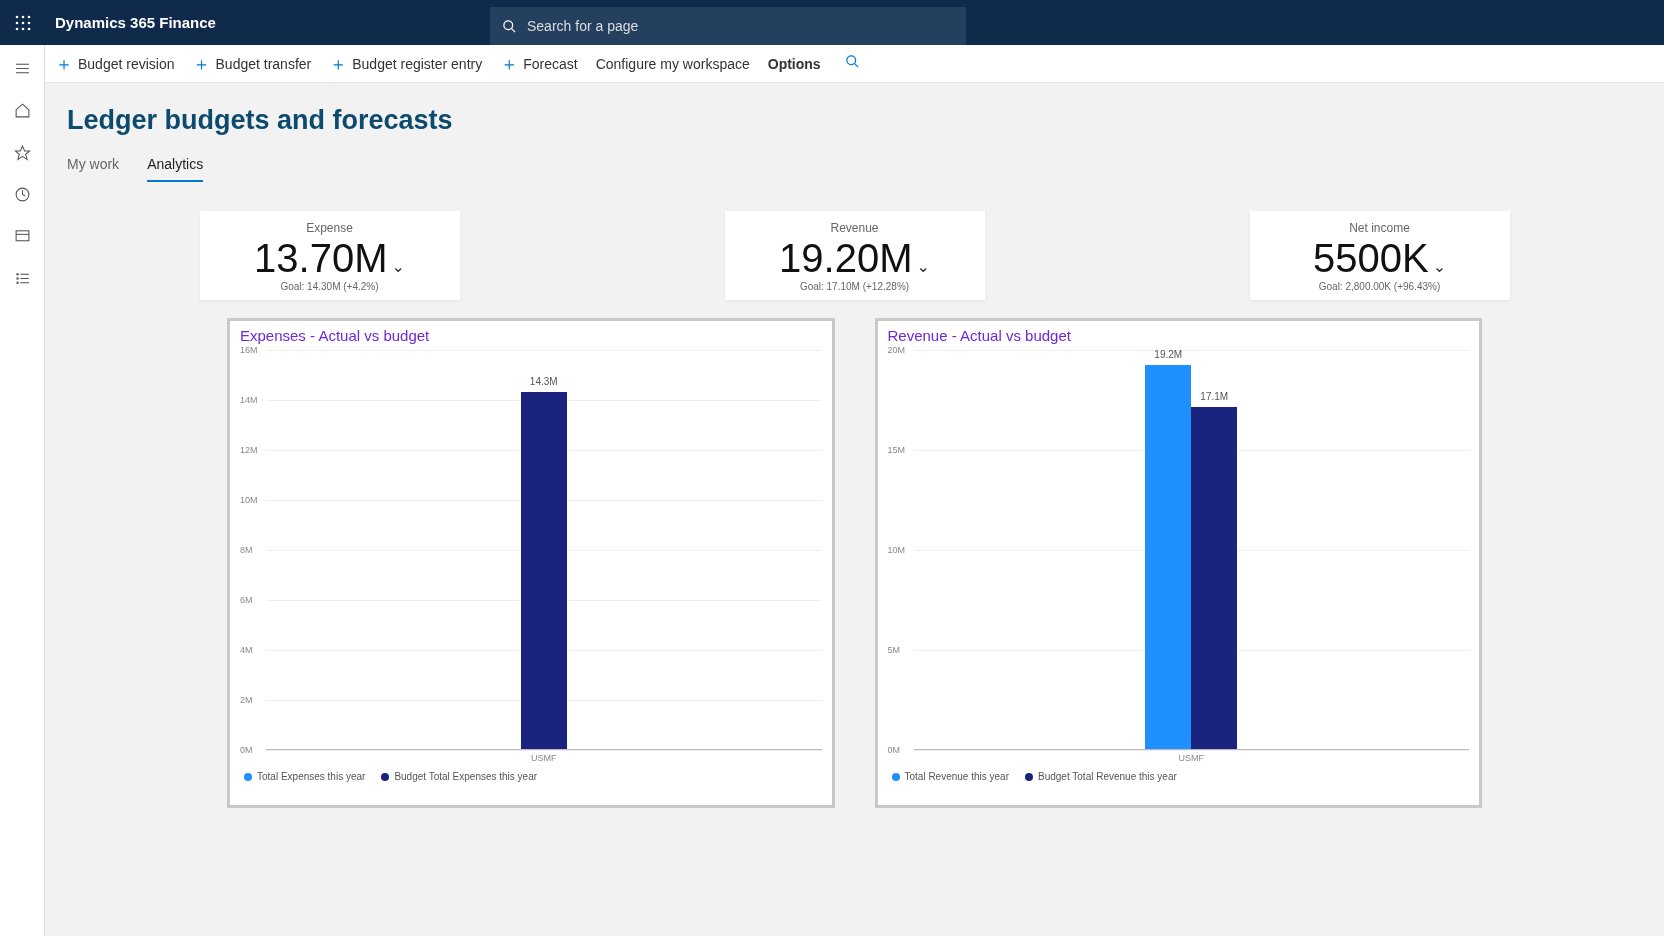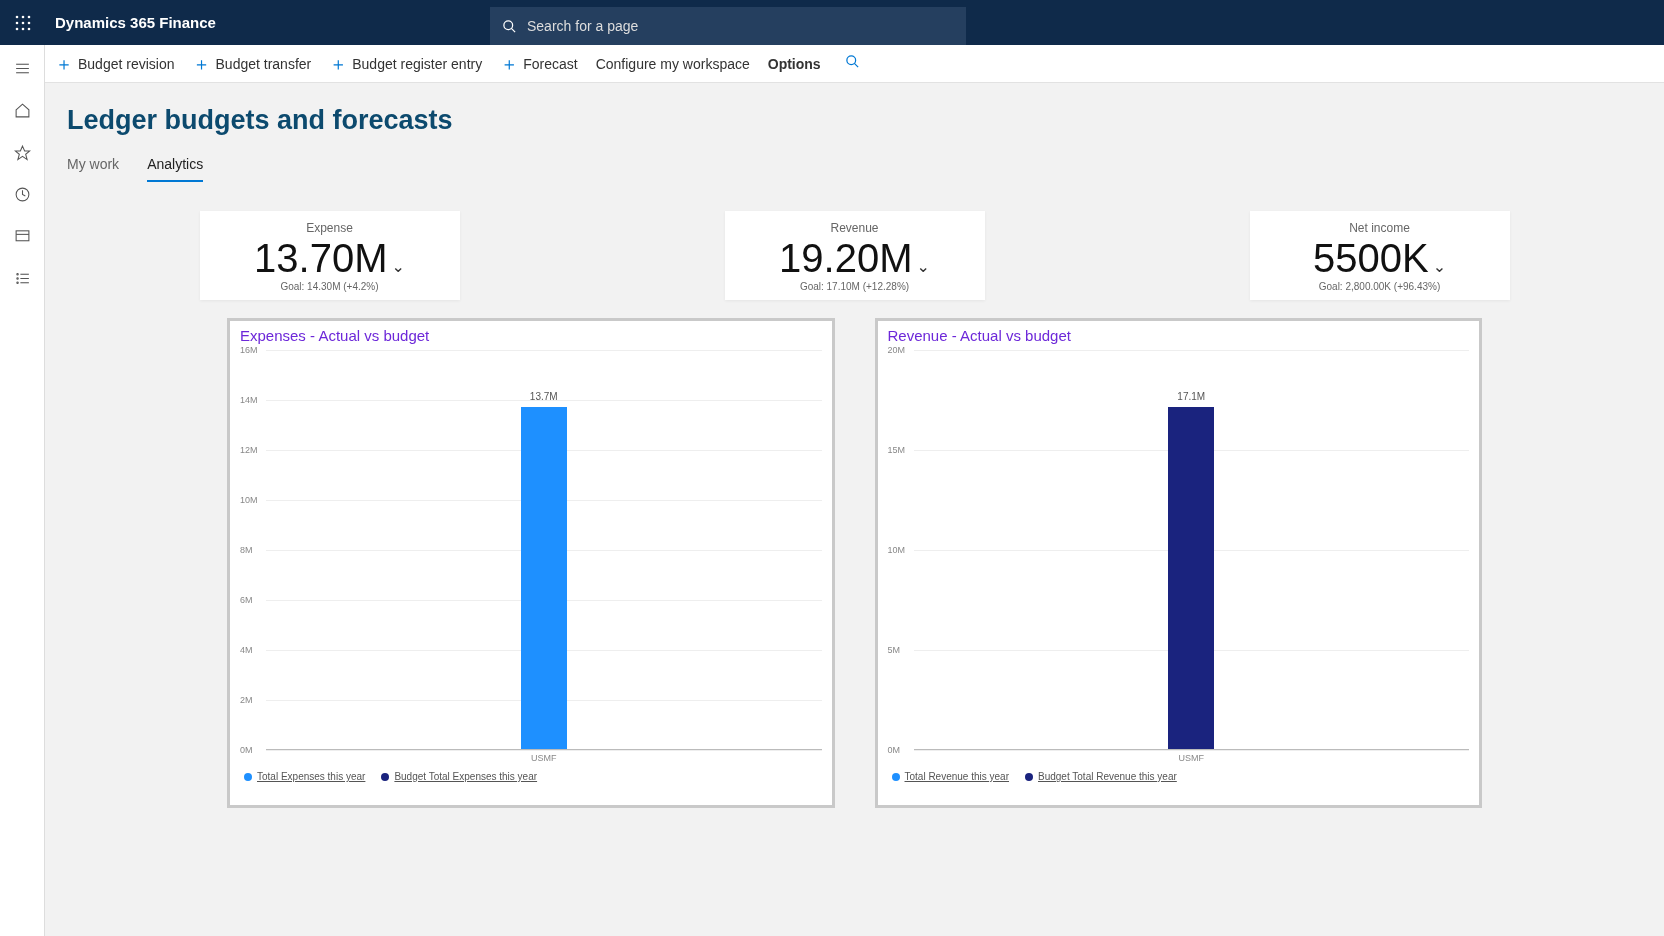--- a/index.html
+++ b/index.html
@@ -109,21 +109,21 @@
   .plot-area { position: relative; height: 400px; margin-left: 26px; border-bottom: 1px solid #bbb; }
   .gridline { position: absolute; left: 0; right: 0; height: 0; border-top: 1px solid #eee; }
   .ylabel { position: absolute; left: -26px; font-size: 9px; color: #888; transform: translateY(-50%); }
   .bars-group { position: absolute; bottom: 0; left: 50%; transform: translateX(-50%); display: flex; align-items: flex-end; gap: 0; }
   .bar { width: 46px; position: relative; }
   .bar.actual { background: #1e90ff; }
   .bar.budget { background: #1a237e; }
   .bar .datalabel { position: absolute; top: -16px; width: 100%; text-align: center; font-size: 10px; color: #555; white-space: nowrap;}
   .xlabel { text-align: center; font-size: 9px; color: #888; margin-top: 3px; margin-left: 26px;}
   .legend-row { display: flex; gap: 16px; margin-top: 8px; margin-left: 4px;}
-  .legend-item { display: inline-flex; align-items: center; gap: 5px; font-size: 10px; color: #555; text-decoration: underline;}
+  .legend-item { display: inline-flex; align-items: center; gap: 5px; font-size: 10px; color: #555;}
   .swatch { width: 8px; height: 8px; border-radius: 50%; }
   .swatch.actual { background: #1e90ff; }
   .swatch.budget { background: #1a237e; }
 </style>
 </head>
 <body>
 
 <div class="top-header">
   <div class="app-launcher">
     <svg width="16" height="16" viewBox="0 0 16 16">
@@ -275,22 +275,22 @@
               <div class="ylabel" style="top: 200px;">8M</div>
               <div class="gridline" style="top: 150px;"></div>
               <div class="ylabel" style="top: 150px;">10M</div>
               <div class="gridline" style="top: 100px;"></div>
               <div class="ylabel" style="top: 100px;">12M</div>
               <div class="gridline" style="top: 50px;"></div>
               <div class="ylabel" style="top: 50px;">14M</div>
               <div class="gridline" style="top: 0px;"></div>
               <div class="ylabel" style="top: 0px;">16M</div>
               <div class="bars-group">
-                <div class="bar actual" style="height: 342.5px;">
-                  <div class="datalabel">13.7M</div>
+                <div class="bar budget" style="height: 357.5px;">
+                  <div class="datalabel">14.3M</div>
                 </div>
               </div>
             </div>
           <div class="xlabel">USMF</div>
           <div class="legend-row">
             <span class="legend-item">
                 <span class="swatch actual"></span>
                 <span>Total Expenses this year</span>
               </span>
             <span class="legend-item">
@@ -306,20 +306,23 @@
               <div class="ylabel" style="top: 400px;">0M</div>
               <div class="gridline" style="top: 300px;"></div>
               <div class="ylabel" style="top: 300px;">5M</div>
               <div class="gridline" style="top: 200px;"></div>
               <div class="ylabel" style="top: 200px;">10M</div>
               <div class="gridline" style="top: 100px;"></div>
               <div class="ylabel" style="top: 100px;">15M</div>
               <div class="gridline" style="top: 0px;"></div>
               <div class="ylabel" style="top: 0px;">20M</div>
               <div class="bars-group">
+                <div class="bar actual" style="height: 384px;">
+                  <div class="datalabel">19.2M</div>
+                </div>
                 <div class="bar budget" style="height: 342px;">
                   <div class="datalabel">17.1M</div>
                 </div>
               </div>
             </div>
           <div class="xlabel">USMF</div>
           <div class="legend-row">
             <span class="legend-item">
                 <span class="swatch actual"></span>
                 <span>Total Revenue this year</span>

